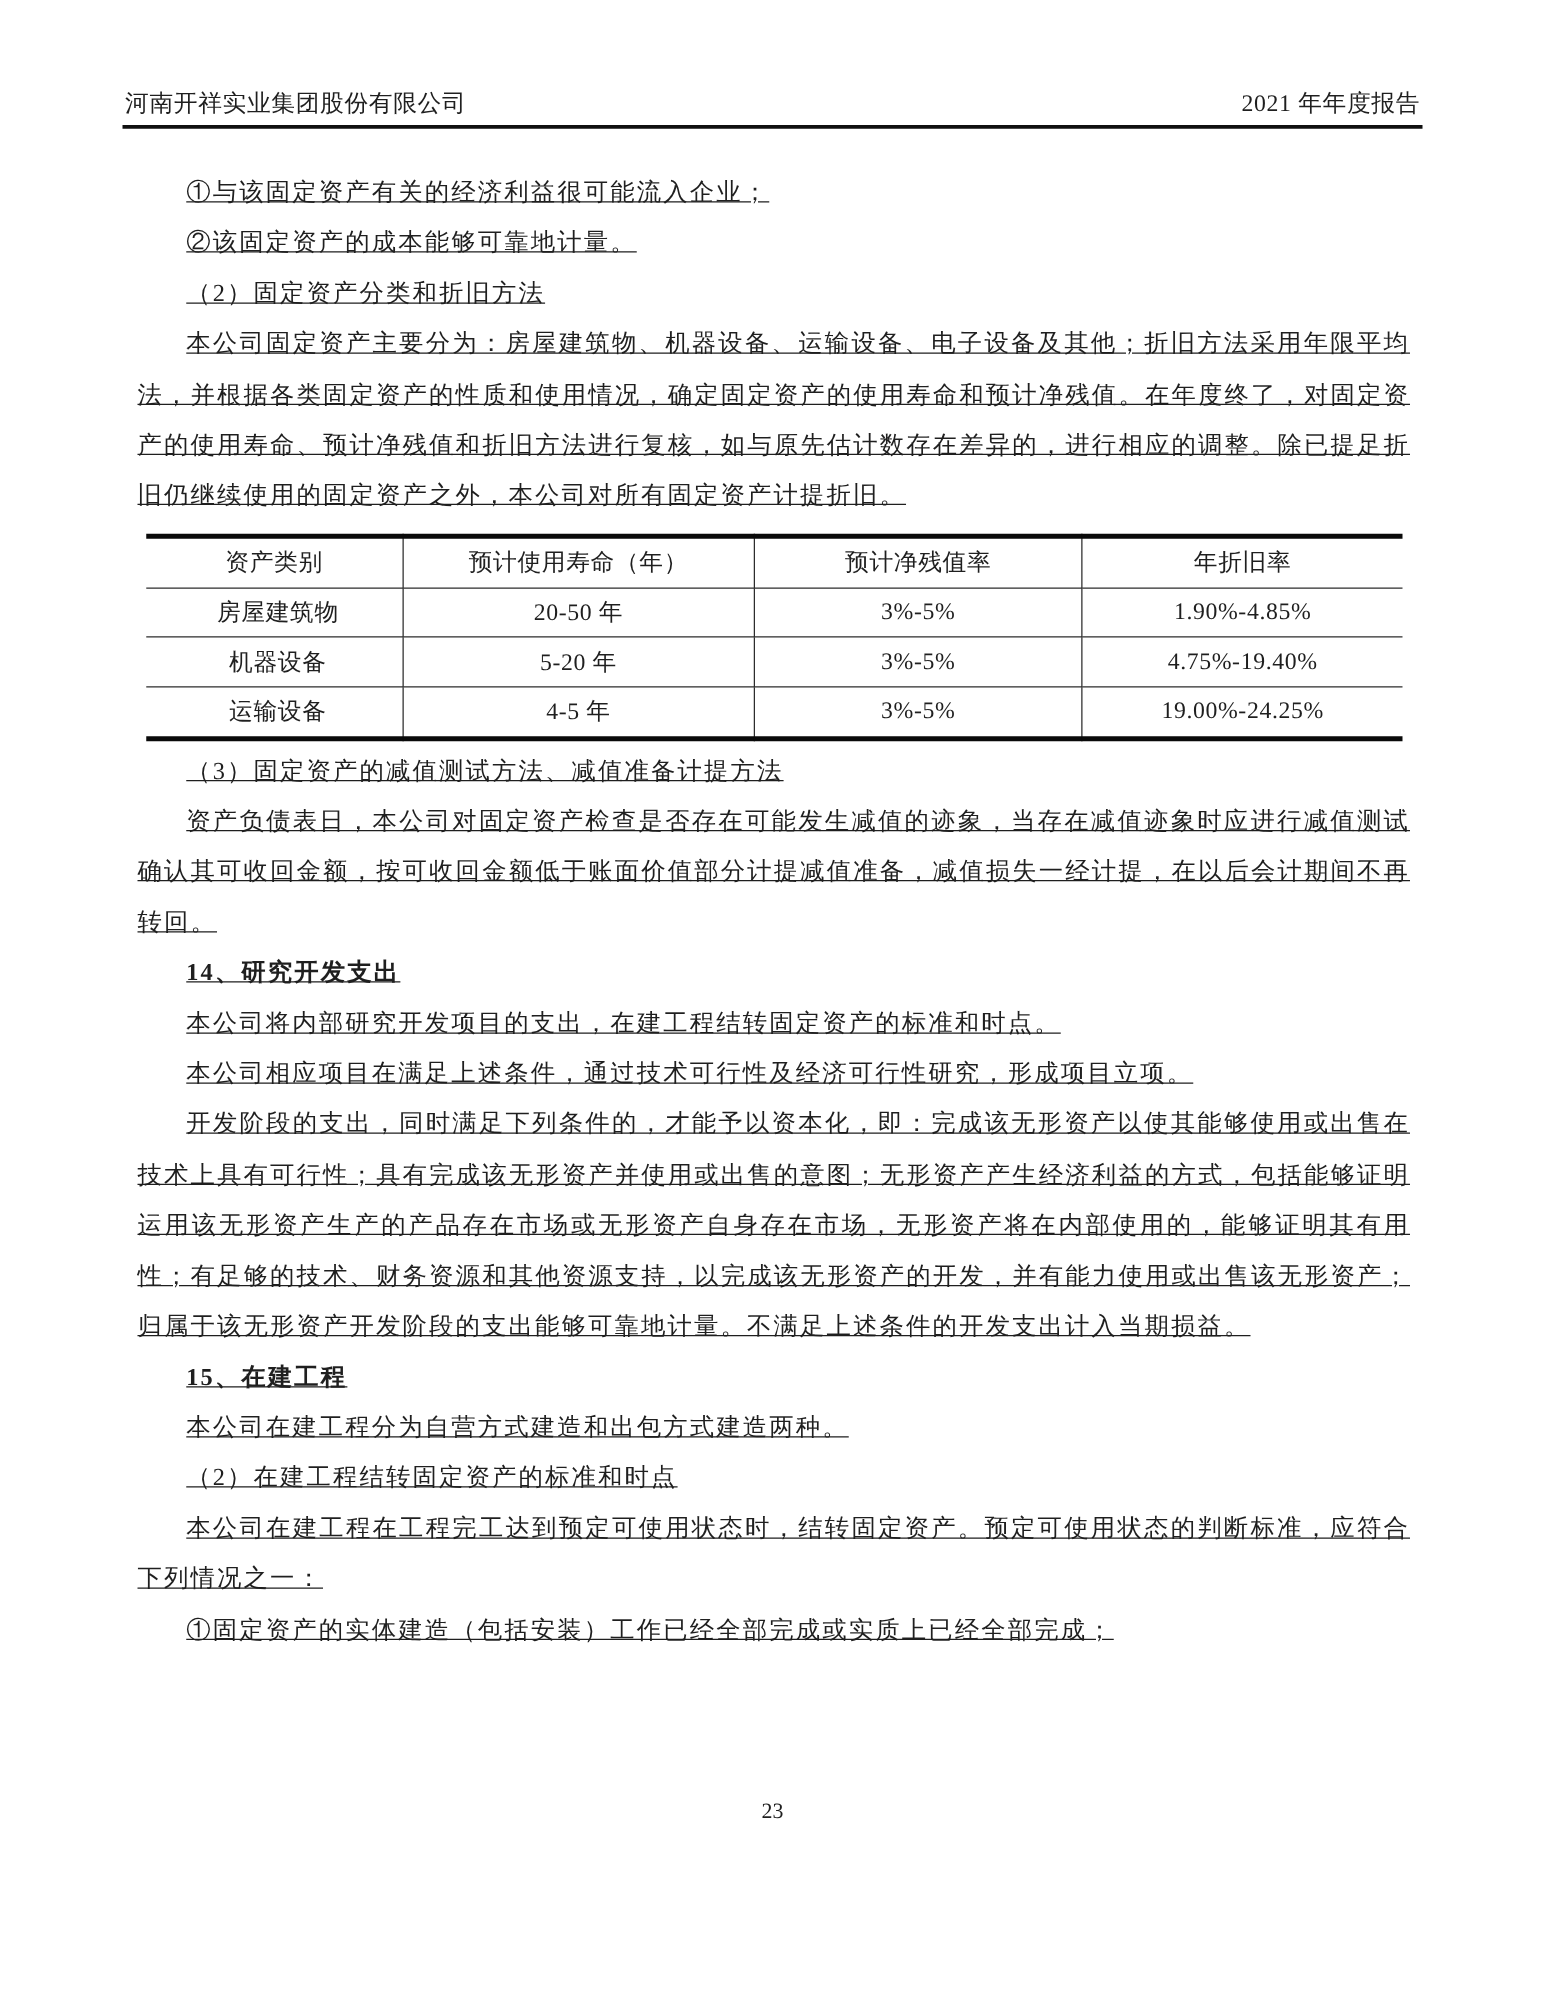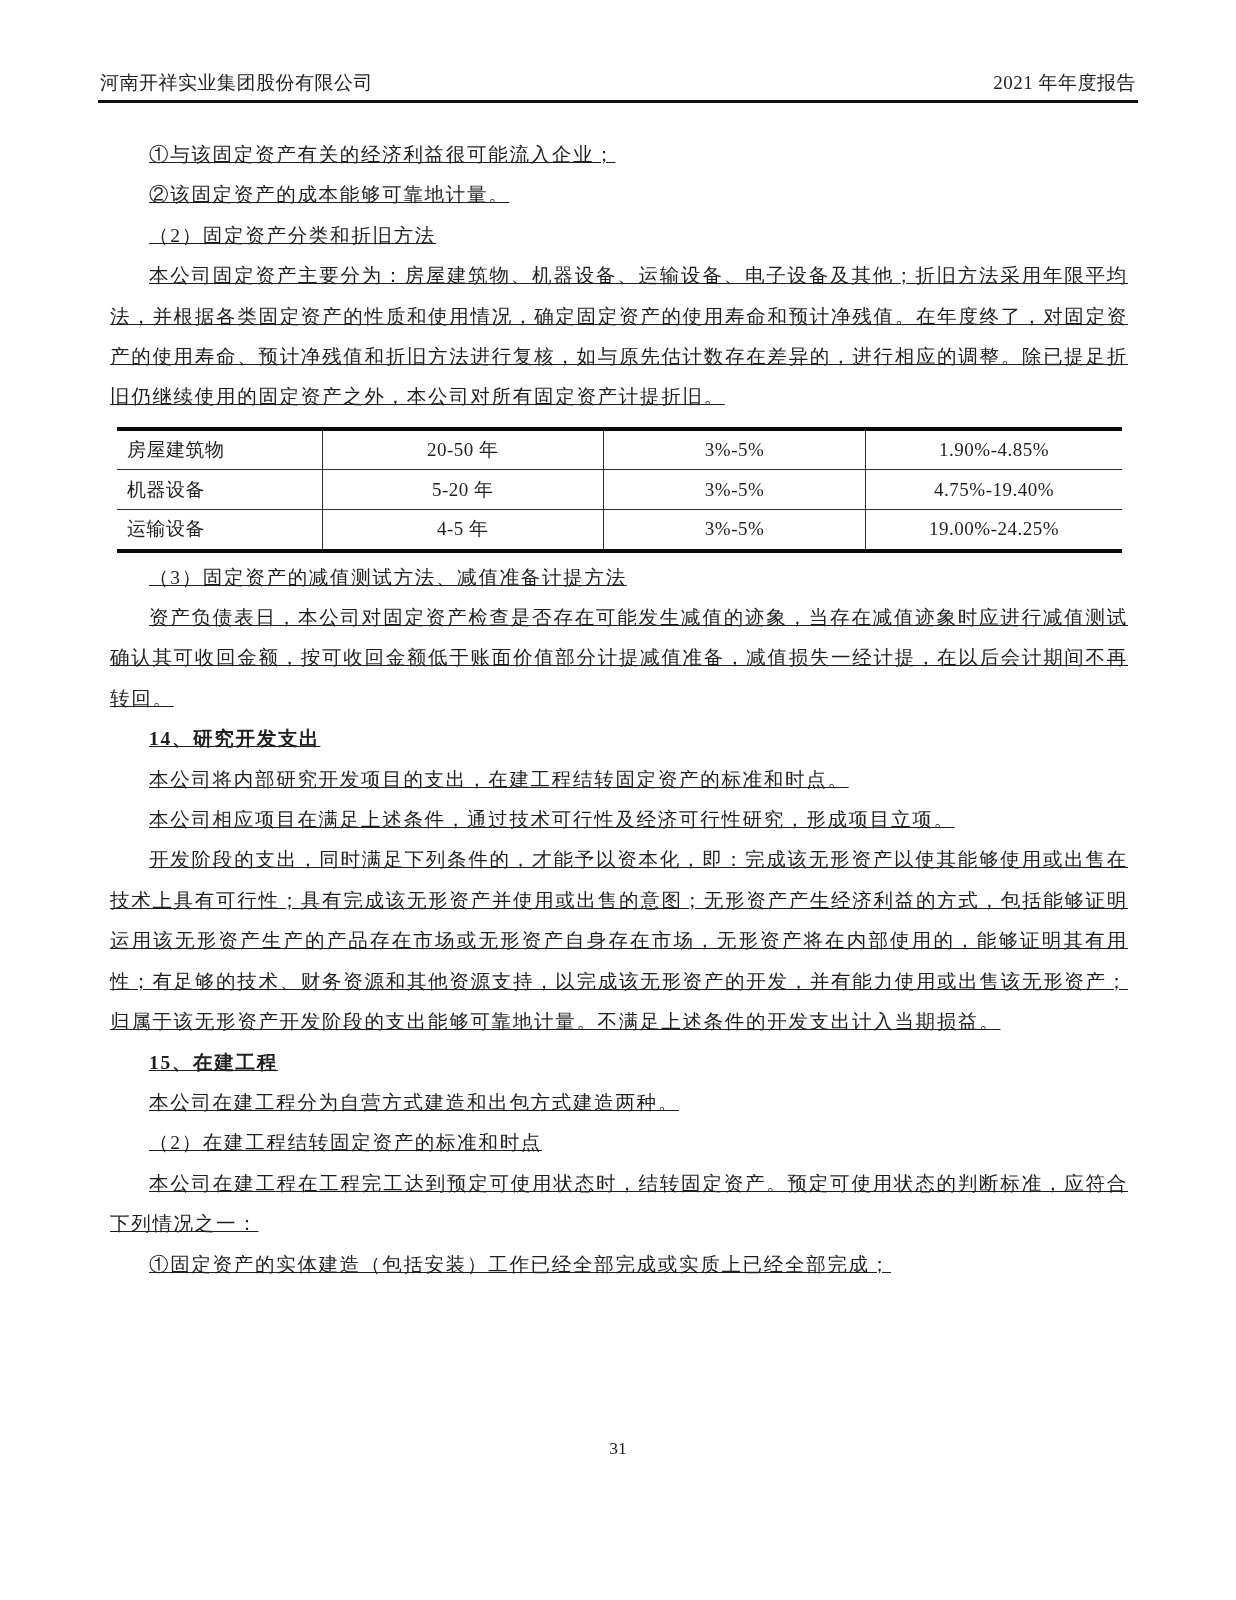--- a/index.html
+++ b/index.html
@@ -63,21 +63,21 @@
     padding: 0 4px;
     height: 38.6px;
     border-bottom: 1px solid #2d2d2d;
     border-right: 1px solid #2d2d2d;
     vertical-align: middle;
   }
   .dep-table th { height: 39px; }
   .dep-table th:last-child, .dep-table td:last-child { border-right: none; }
   .dep-table tr:last-child td { border-bottom: none; }
   .dep-table td.cat {
-    text-align: left;
+    text-align: center;
     padding-left: 10px;
   }
   .page-number {
     position: absolute;
     top: 1438px; left: 0; right: 0;
     text-align: center;
     font-size: 17.5px;
   }
 </style>
 </head>
@@ -98,20 +98,26 @@
     <p>本公司固定资产主要分为：房屋建筑物、机器设备、运输设备、电子设备及其他；折旧方法采用年限平均法，并根据各类固定资产的性质和使用情况，确定固定资产的使用寿命和预计净残值。在年度终了，对固定资产的使用寿命、预计净残值和折旧方法进行复核，如与原先估计数存在差异的，进行相应的调整。除已提足折旧仍继续使用的固定资产之外，本公司对所有固定资产计提折旧。</p>
 
     <table class="dep-table">
       <colgroup>
           <col class="c1">
           <col class="c2">
           <col class="c3">
           <col class="c4">
         </colgroup>
       <tbody>
+          <tr>
+        <th>资产类别</th>
+        <th>预计使用寿命（年）</th>
+        <th>预计净残值率</th>
+        <th>年折旧率</th>
+      </tr>
       <tr>
         <td class="cat">房屋建筑物</td>
         <td>20-50 年</td>
         <td>3%-5%</td>
         <td>1.90%-4.85%</td>
       </tr>
       <tr>
         <td class="cat">机器设备</td>
         <td>5-20 年</td>
         <td>3%-5%</td>
@@ -132,15 +138,15 @@
     <p>本公司将内部研究开发项目的支出，在建工程结转固定资产的标准和时点。</p>
     <p>本公司相应项目在满足上述条件，通过技术可行性及经济可行性研究，形成项目立项。</p>
     <p>开发阶段的支出，同时满足下列条件的，才能予以资本化，即：完成该无形资产以使其能够使用或出售在技术上具有可行性；具有完成该无形资产并使用或出售的意图；无形资产产生经济利益的方式，包括能够证明运用该无形资产生产的产品存在市场或无形资产自身存在市场，无形资产将在内部使用的，能够证明其有用性；有足够的技术、财务资源和其他资源支持，以完成该无形资产的开发，并有能力使用或出售该无形资产；归属于该无形资产开发阶段的支出能够可靠地计量。不满足上述条件的开发支出计入当期损益。</p>
     <p class="b">15、在建工程</p>
     <p>本公司在建工程分为自营方式建造和出包方式建造两种。</p>
     <p>（2）在建工程结转固定资产的标准和时点</p>
     <p>本公司在建工程在工程完工达到预定可使用状态时，结转固定资产。预定可使用状态的判断标准，应符合下列情况之一：</p>
     <p>①固定资产的实体建造（包括安装）工作已经全部完成或实质上已经全部完成；</p>
   </div>
 
-  <div class="page-number">31</div>
+  <div class="page-number">23</div>
 
 </div>
 
 </body></html>

